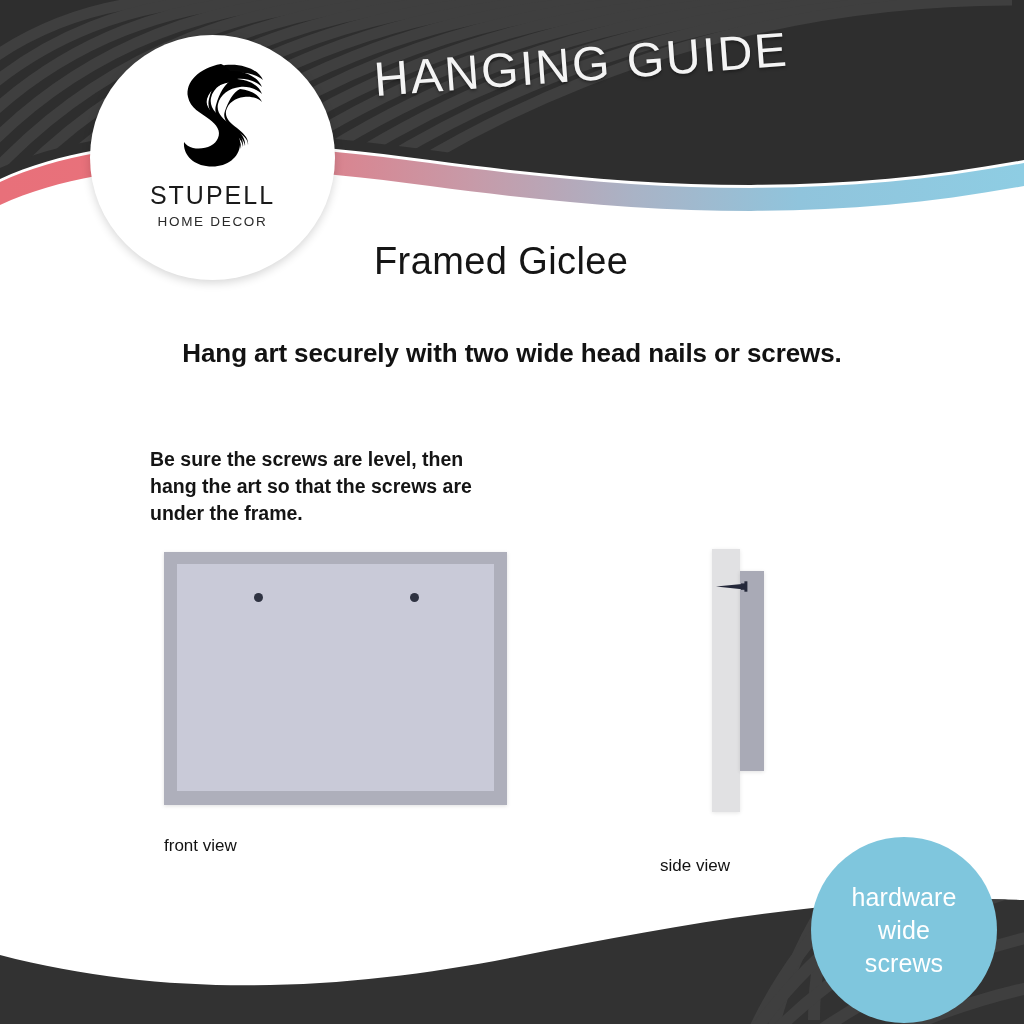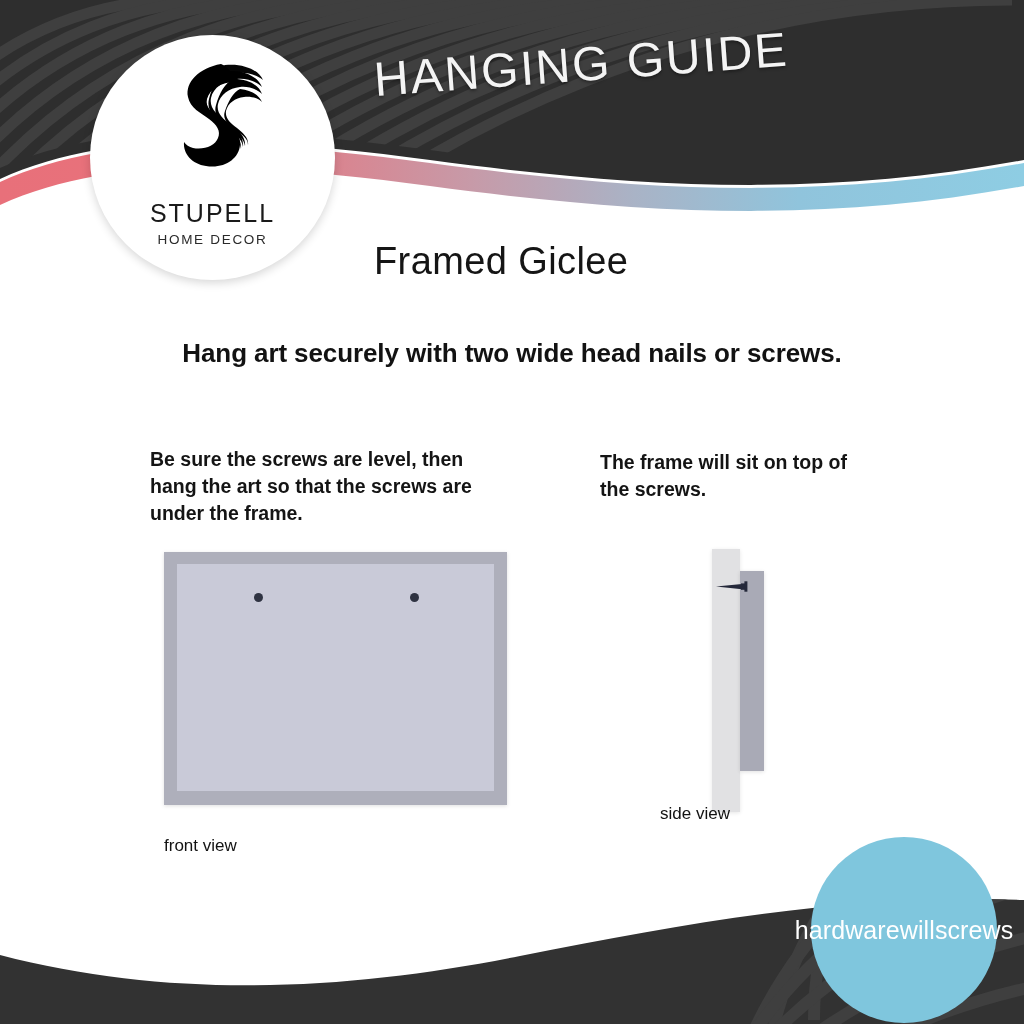--- a/index.html
+++ b/index.html
@@ -39,21 +39,21 @@
     flex-direction: column;
     align-items: center;
     justify-content: flex-start;
   }
   #logo-mark {
     margin-top: 26px;
     width: 108px;
     height: 116px;
   }
   #logo-wordmark {
-    margin-top: 24px;
+    margin-top: 6px;
     font-size: 25px;
     letter-spacing: 2.0px;
     color: #1a1a1a;
     font-weight: 400;
     line-height: 1;
   }
   #logo-subwordmark {
     margin-top: 7px;
     font-size: 13.5px;
     letter-spacing: 1.7px;
@@ -171,32 +171,33 @@
 
   
   .view-label {
     position: absolute;
     text-align: left;
     font-size: 17px;
     color: #121212;
     font-weight: 400;
   }
   #front-view-label { left: 164px; top: 836px; width: 343px; }
-  #side-view-label  { left: 660px; top: 804px; width: 160px; }
+  #side-view-label  { left: 660px; top: 856px; width: 160px; }
 
   
   #hardware-badge {
     position: absolute;
     left: 811px;
     top: 837px;
     width: 186px;
     height: 186px;
     border-radius: 50%;
     background: #7fc6dd;
     display: flex;
+    flex-direction: column;
     align-items: center;
     justify-content: center;
     color: #ffffff;
     font-size: 25px;
     line-height: 1.32;
     font-weight: 400;
     letter-spacing: 0.1px;
   }
   .badge-line { display: block; }
 </style>
@@ -309,32 +310,31 @@
 
   <div id="front-view-frame">
     <div id="front-view-matte">
       <span class="screw-dot" id="screw-dot-left"></span>
       <span class="screw-dot" id="screw-dot-right"></span>
     </div>
   </div>
 
   <div class="view-label" id="front-view-label">front view</div>
 
-  <div class="diagram-caption" id="side-view-caption">The frame will sit on top of the screws.</div>
 
   <div id="side-view-wall"></div>
   <div id="side-view-frame-edge"></div>
 
   <svg id="side-view-nail" viewBox="0 0 34 11" aria-hidden="true">
     <path d="M0,5.6 L26,2.9 L26,8.3 Z" fill="#24283a"></path>
     <rect x="25" y="2.4" width="4" height="6.4" fill="#24283a"></rect>
     <rect x="28.4" y="0.3" width="3.0" height="10.4" fill="#24283a"></rect>
   </svg>
 
   <div class="view-label" id="side-view-label">side view</div>
 
   <div id="hardware-badge">
     <span class="badge-line">hardware</span>
-    <span class="badge-line">will</span>
+    <span class="badge-line">wide</span>
     <span class="badge-line">screws</span>
   </div>
 
 </div>
 
 </body></html>

